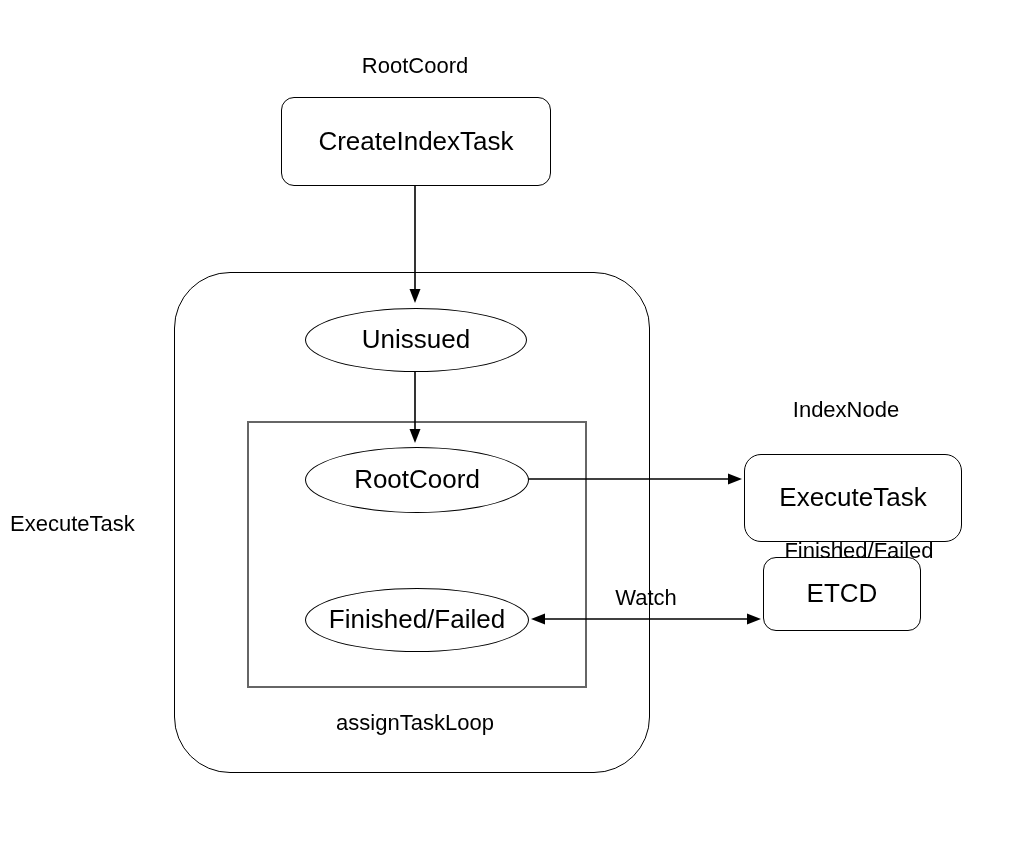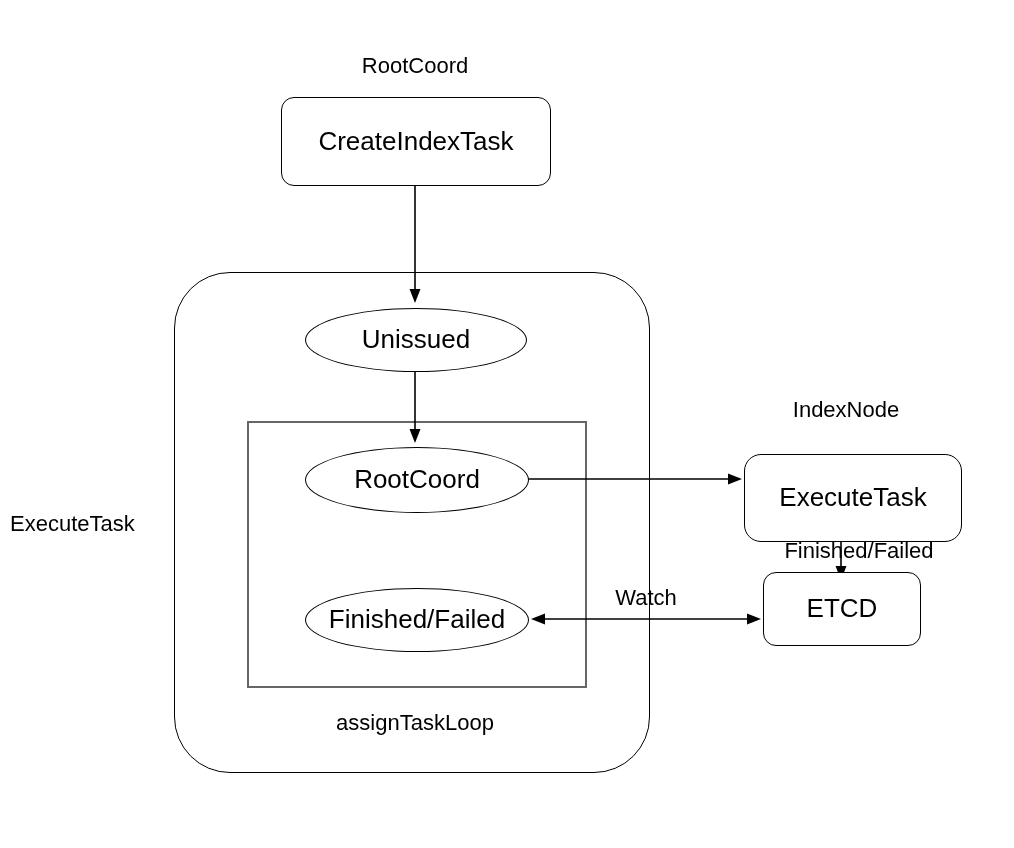--- a/index.html
+++ b/index.html
@@ -92,21 +92,21 @@
   </div>
 
   <div class="node ellipse" style="left:305px; top:588px; width:222px; height:62px;">
     <span>Finished/Failed</span>
   </div>
 
   <div class="node box" style="left:744px; top:454px; width:216px; height:86px;border-radius:17px;">
     <span>ExecuteTask</span>
   </div>
 
-  <div class="node box" style="left:763px; top:572px; width:156px; height:72px;text-align:right;">
+  <div class="node box" style="left:763px; top:557px; width:156px; height:72px;text-align:right;">
     <span>ETCD</span>
   </div>
 
   <div class="lbl" style="left:415px; top:66px;">RootCoord</div>
 
   <div class="lbl left-anchored" style="left:10px; top:524px;">ExecuteTask</div>
 
   <div class="lbl" style="left:846px; top:410px;">IndexNode</div>
 
   <div class="lbl" style="left:415px; top:723px;">assignTaskLoop</div>

